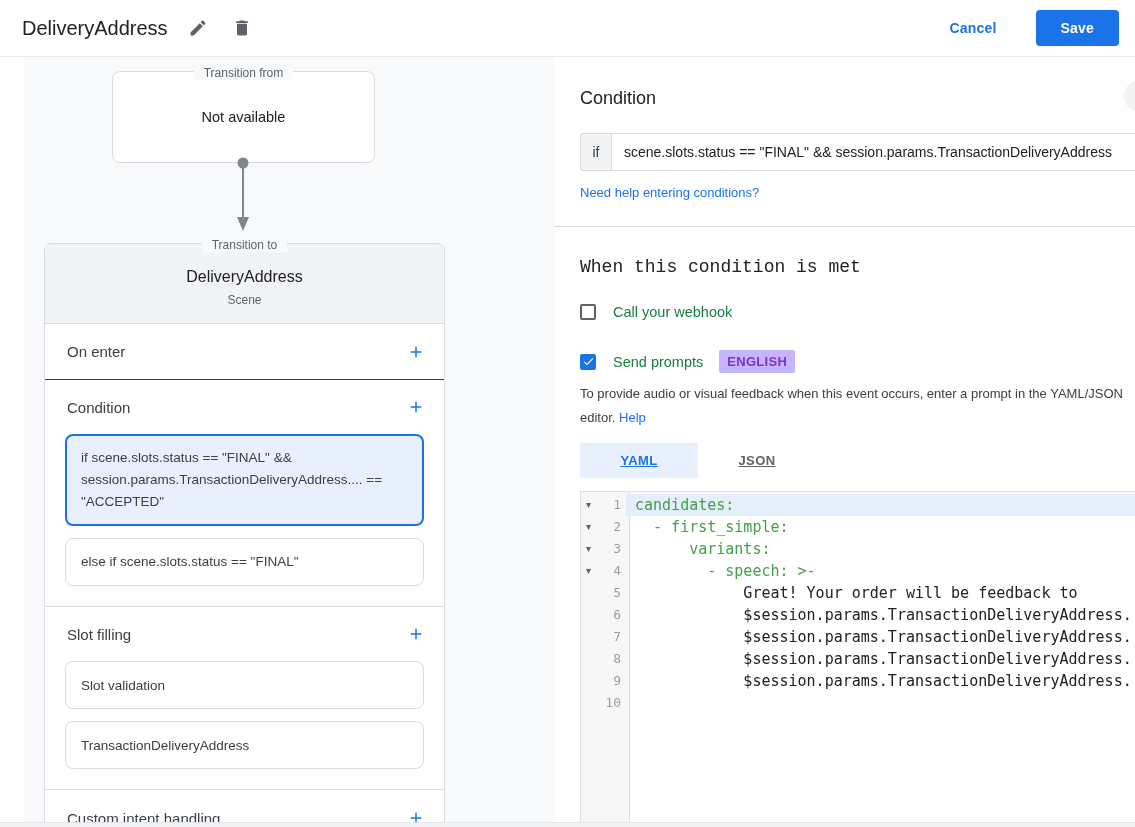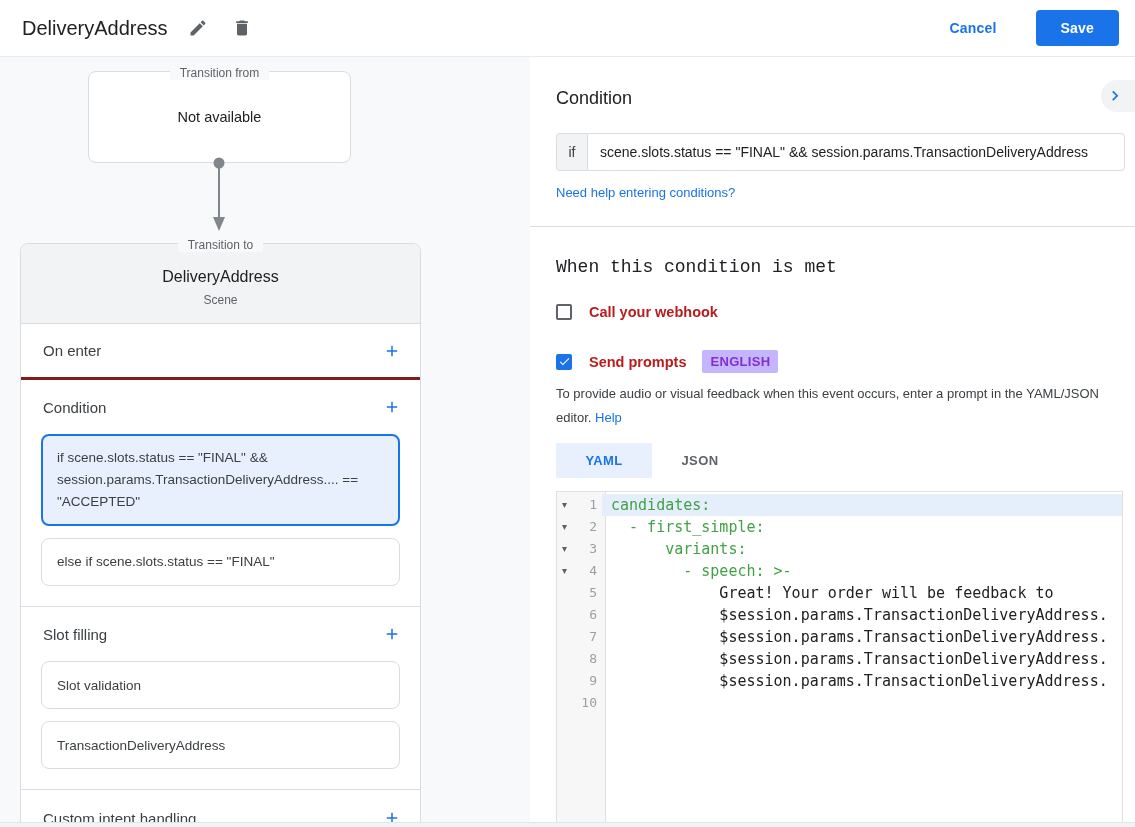--- a/index.html
+++ b/index.html
@@ -13,38 +13,38 @@
 
   
   .topbar { height:57px; border-bottom:1px solid #e8eaed; display:flex; align-items:center; padding:0 16px 0 22px; background:#fff; }
   .topbar-title { font-size:20px; color:#202124; }
   .icon-btn { background:none; border:none; padding:4px; margin-left:16px; cursor:pointer; color:#5f6368; display:flex; align-items:center; }
   .topbar-spacer { flex:1; }
   .cancel-btn { color:#1a73e8; font-size:14px; font-weight:700; background:none; border:none; cursor:pointer; margin-right:33px; letter-spacing:.2px; }
   .save-btn { background:#1a73e8; color:#fff; border:none; border-radius:4px; height:36px; padding:0 25px; font-size:14px; font-weight:700; cursor:pointer; letter-spacing:.2px; }
 
   
-  .main { display:flex; height:765px; }
+  .main { display:flex; height:765px;padding-left:24px; }
   .canvas { position:relative; width:530px; flex:none; background:#f8f9fa; overflow:hidden; }
   .panel { flex:1; background:#fff; position:relative; padding-left:26px; }
 
   
   .box-legend { position:absolute; top:-9px; left:0; right:0; text-align:center; pointer-events:none; }
   .box-legend span { background:#f8f9fa; padding:0 10px; font-size:12px; color:#5f6368; }
   .tf-box { position:absolute; left:88px; top:14px; width:263px; height:92px; background:#fff; border:1px solid #dadce0; border-radius:8px; display:flex; align-items:center; justify-content:center; }
   .tf-content { font-size:14.5px; color:#202124; }
 
   .connector { position:absolute; left:208px; top:100px; }
 
   .tt-box { position:absolute; left:20px; top:186px; width:401px; min-height:645px; background:#fff; border:1px solid #dadce0; border-radius:8px 8px 0 0; }
   .tt-header { background:#f1f3f4; border-bottom:1px solid #dadce0; border-radius:8px 8px 0 0; text-align:center; padding:24px 0 16px; }
   .tt-title { font-size:16px; color:#202124; }
   .tt-subtitle { font-size:12px; color:#5f6368; margin-top:7px; }
 
-  .tt-row { display:flex; align-items:center; justify-content:space-between; height:56px; padding:0 17px 0 22px; font-size:15px; color:#3c4043; border-bottom:3px solid #7f1d1d; }
+  .tt-row { display:flex; align-items:center; justify-content:space-between; height:56px; padding:0 17px 0 22px; font-size:15px; color:#3c4043; border-bottom:1px solid #7f1d1d; }
   .tt-row.last { border-bottom:none; }
   .tt-section { border-bottom:1px solid #dadce0; padding-bottom:20px; }
   .section-head { display:flex; align-items:center; justify-content:space-between; height:54px; padding:0 17px 0 22px; font-size:15px; color:#3c4043; }
   .plus-btn { background:none; border:none; padding:2px; cursor:pointer; display:flex; }
 
   .cond-card { margin:0 20px 12px; background:#fff; border:1px solid #dadce0; border-radius:8px; padding:12px 15px; font-size:13.5px; line-height:22px; color:#3c4043; overflow-wrap:break-word; cursor:pointer; }
   .cond-card.selected { background:#e8f0fe; border:2px solid #1a73e8; padding:11px 14px; }
   .slot-card { margin:0 20px 12px; background:#fff; border:1px solid #dadce0; border-radius:8px; height:48px; display:flex; align-items:center; padding:0 15px; font-size:13.5px; color:#3c4043; cursor:pointer; }
 
   
@@ -58,28 +58,28 @@
   .help-link { display:inline-block; margin-top:14px; font-size:13px; color:#1a73e8; }
   .panel-divider { height:1px; background:#dadce0; margin:25px 0 0 -26px; }
   .h-when { margin-top:30px;font-family:Liberation Mono, monospace; }
 
   .check-row { display:flex; align-items:center; margin-top:27px; }
   .check-row + .check-row { margin-top:30px; }
   .checkbox { width:16px; height:16px; flex:none; border:2px solid #5f6368; border-radius:2px; background:#fff; cursor:pointer; display:flex; align-items:center; justify-content:center; }
   .checkbox.checked { background:#1a73e8; border-color:#1a73e8; }
   .checkbox.checked svg { display:block; }
   .checkbox svg { display:none; }
-  .check-label { margin-left:17px; font-size:14.5px; font-weight:700; color:#b91c1c; }
+  .check-label { margin-left:17px; font-size:14.5px; font-weight:400; color:#15803d; }
   .badge { margin-left:16px; background:#c4b5fd; color:#8430ce; font-size:13px; font-weight:700; letter-spacing:.3px; padding:4px 8px; border-radius:2px; }
 
   .desc { margin-top:9px; width:578px; font-size:13px; line-height:24px; color:#3c4043; }
   .desc a { color:#1a73e8; }
 
   .tabs { display:flex; margin-top:13px; }
-  .tab { width:96px; height:35px; border:none; background:none; display:flex; align-items:center; justify-content:center; font-family:inherit; font-size:13px; font-weight:700; letter-spacing:.4px; color:#5f6368; cursor:pointer; }
+  .tab { width:118px; height:35px; border:none; background:none; display:flex; align-items:center; justify-content:center; font-family:inherit; font-size:13px; font-weight:700; letter-spacing:.4px; color:#5f6368; cursor:pointer;text-decoration:underline; }
   .tab.active { background:#e8f0fe; color:#1a73e8; }
 
   
   .editor { position:relative; margin-top:13px; width:567px; height:344px; border:1px solid #e0e0e0; background:#fff; overflow:hidden; }
   .ed-gutter-bg { position:absolute; left:0; top:0; bottom:0; width:49px; background:#f7f7f7; border-right:1px solid #e0e0e0; }
   .ed-lines { position:relative; padding-top:2px; }
   .ed-line { display:flex; height:22px; line-height:22px; font-family:"DejaVu Sans Mono","Liberation Mono",monospace; font-size:15px; }
   .ed-fold { width:15px; flex:none; text-align:center; font-family:"DejaVu Sans",sans-serif; font-size:10px; color:#616161; cursor:pointer; }
   .ed-num { width:30px; flex:none; text-align:right; padding-right:5px; font-size:13px; color:#9aa0a6; }
   .ed-code { flex:1; min-width:0; padding-left:9px; white-space:pre; overflow:hidden; color:#202124; cursor:text; }

